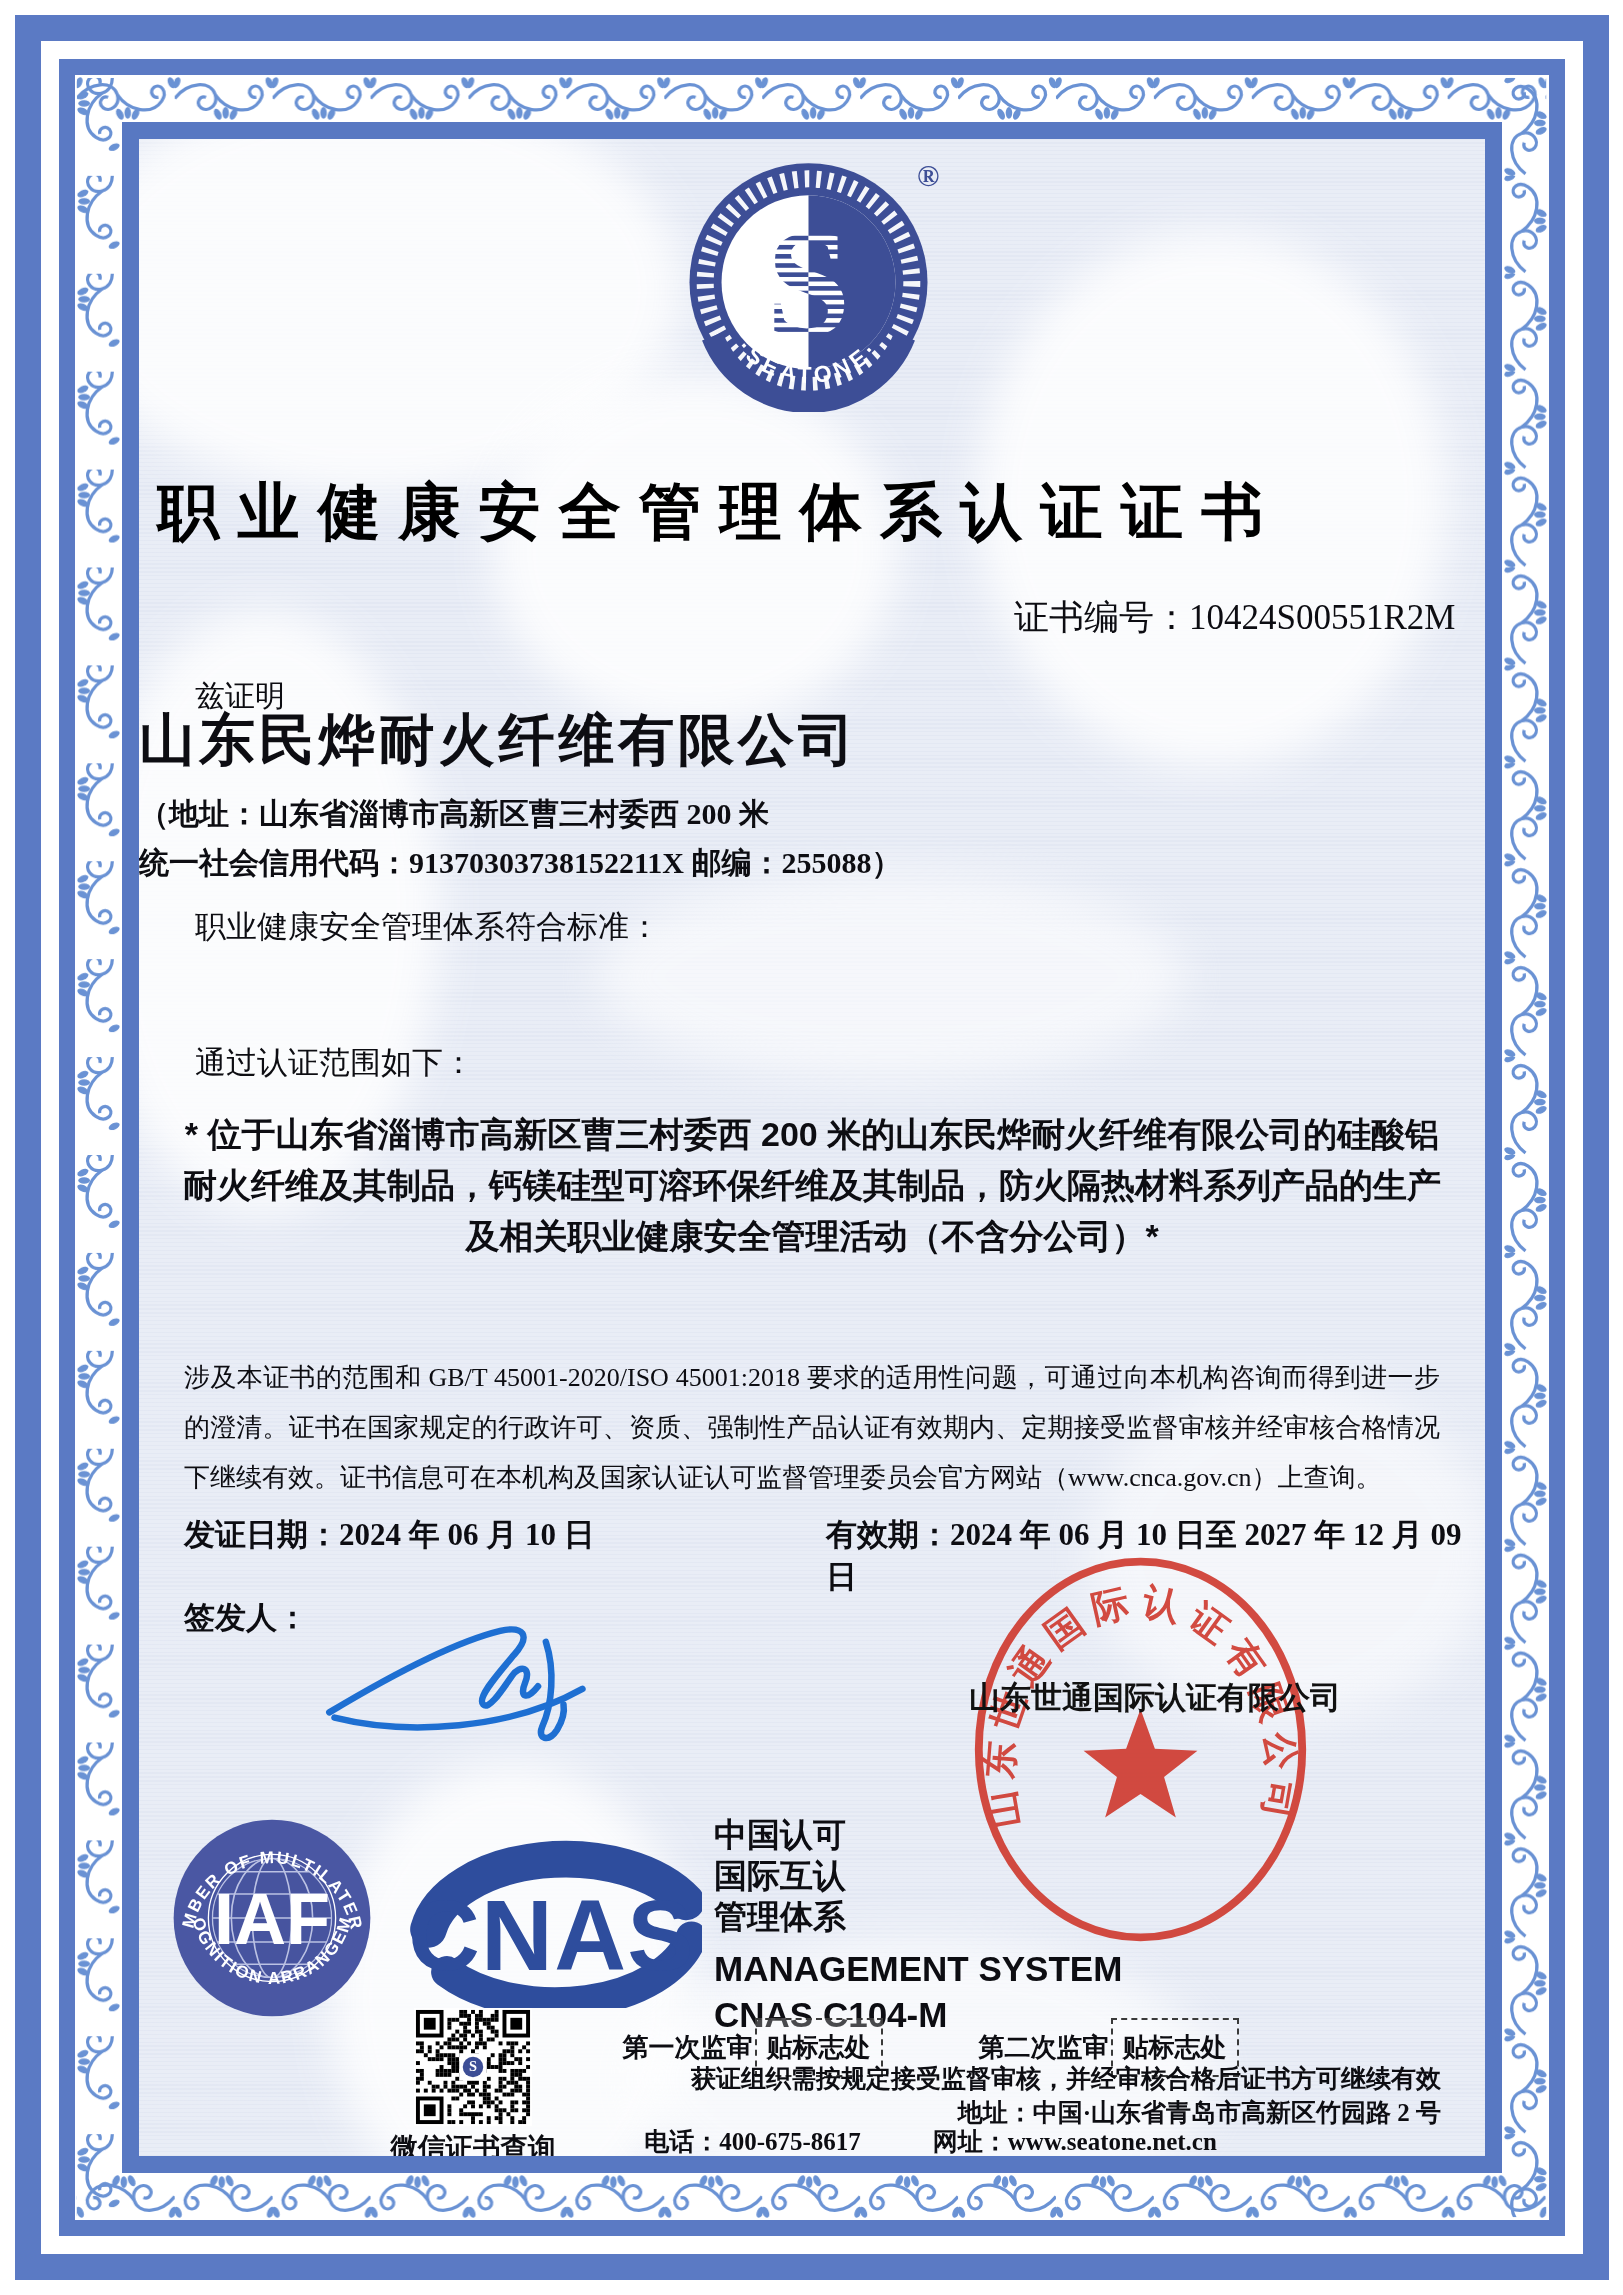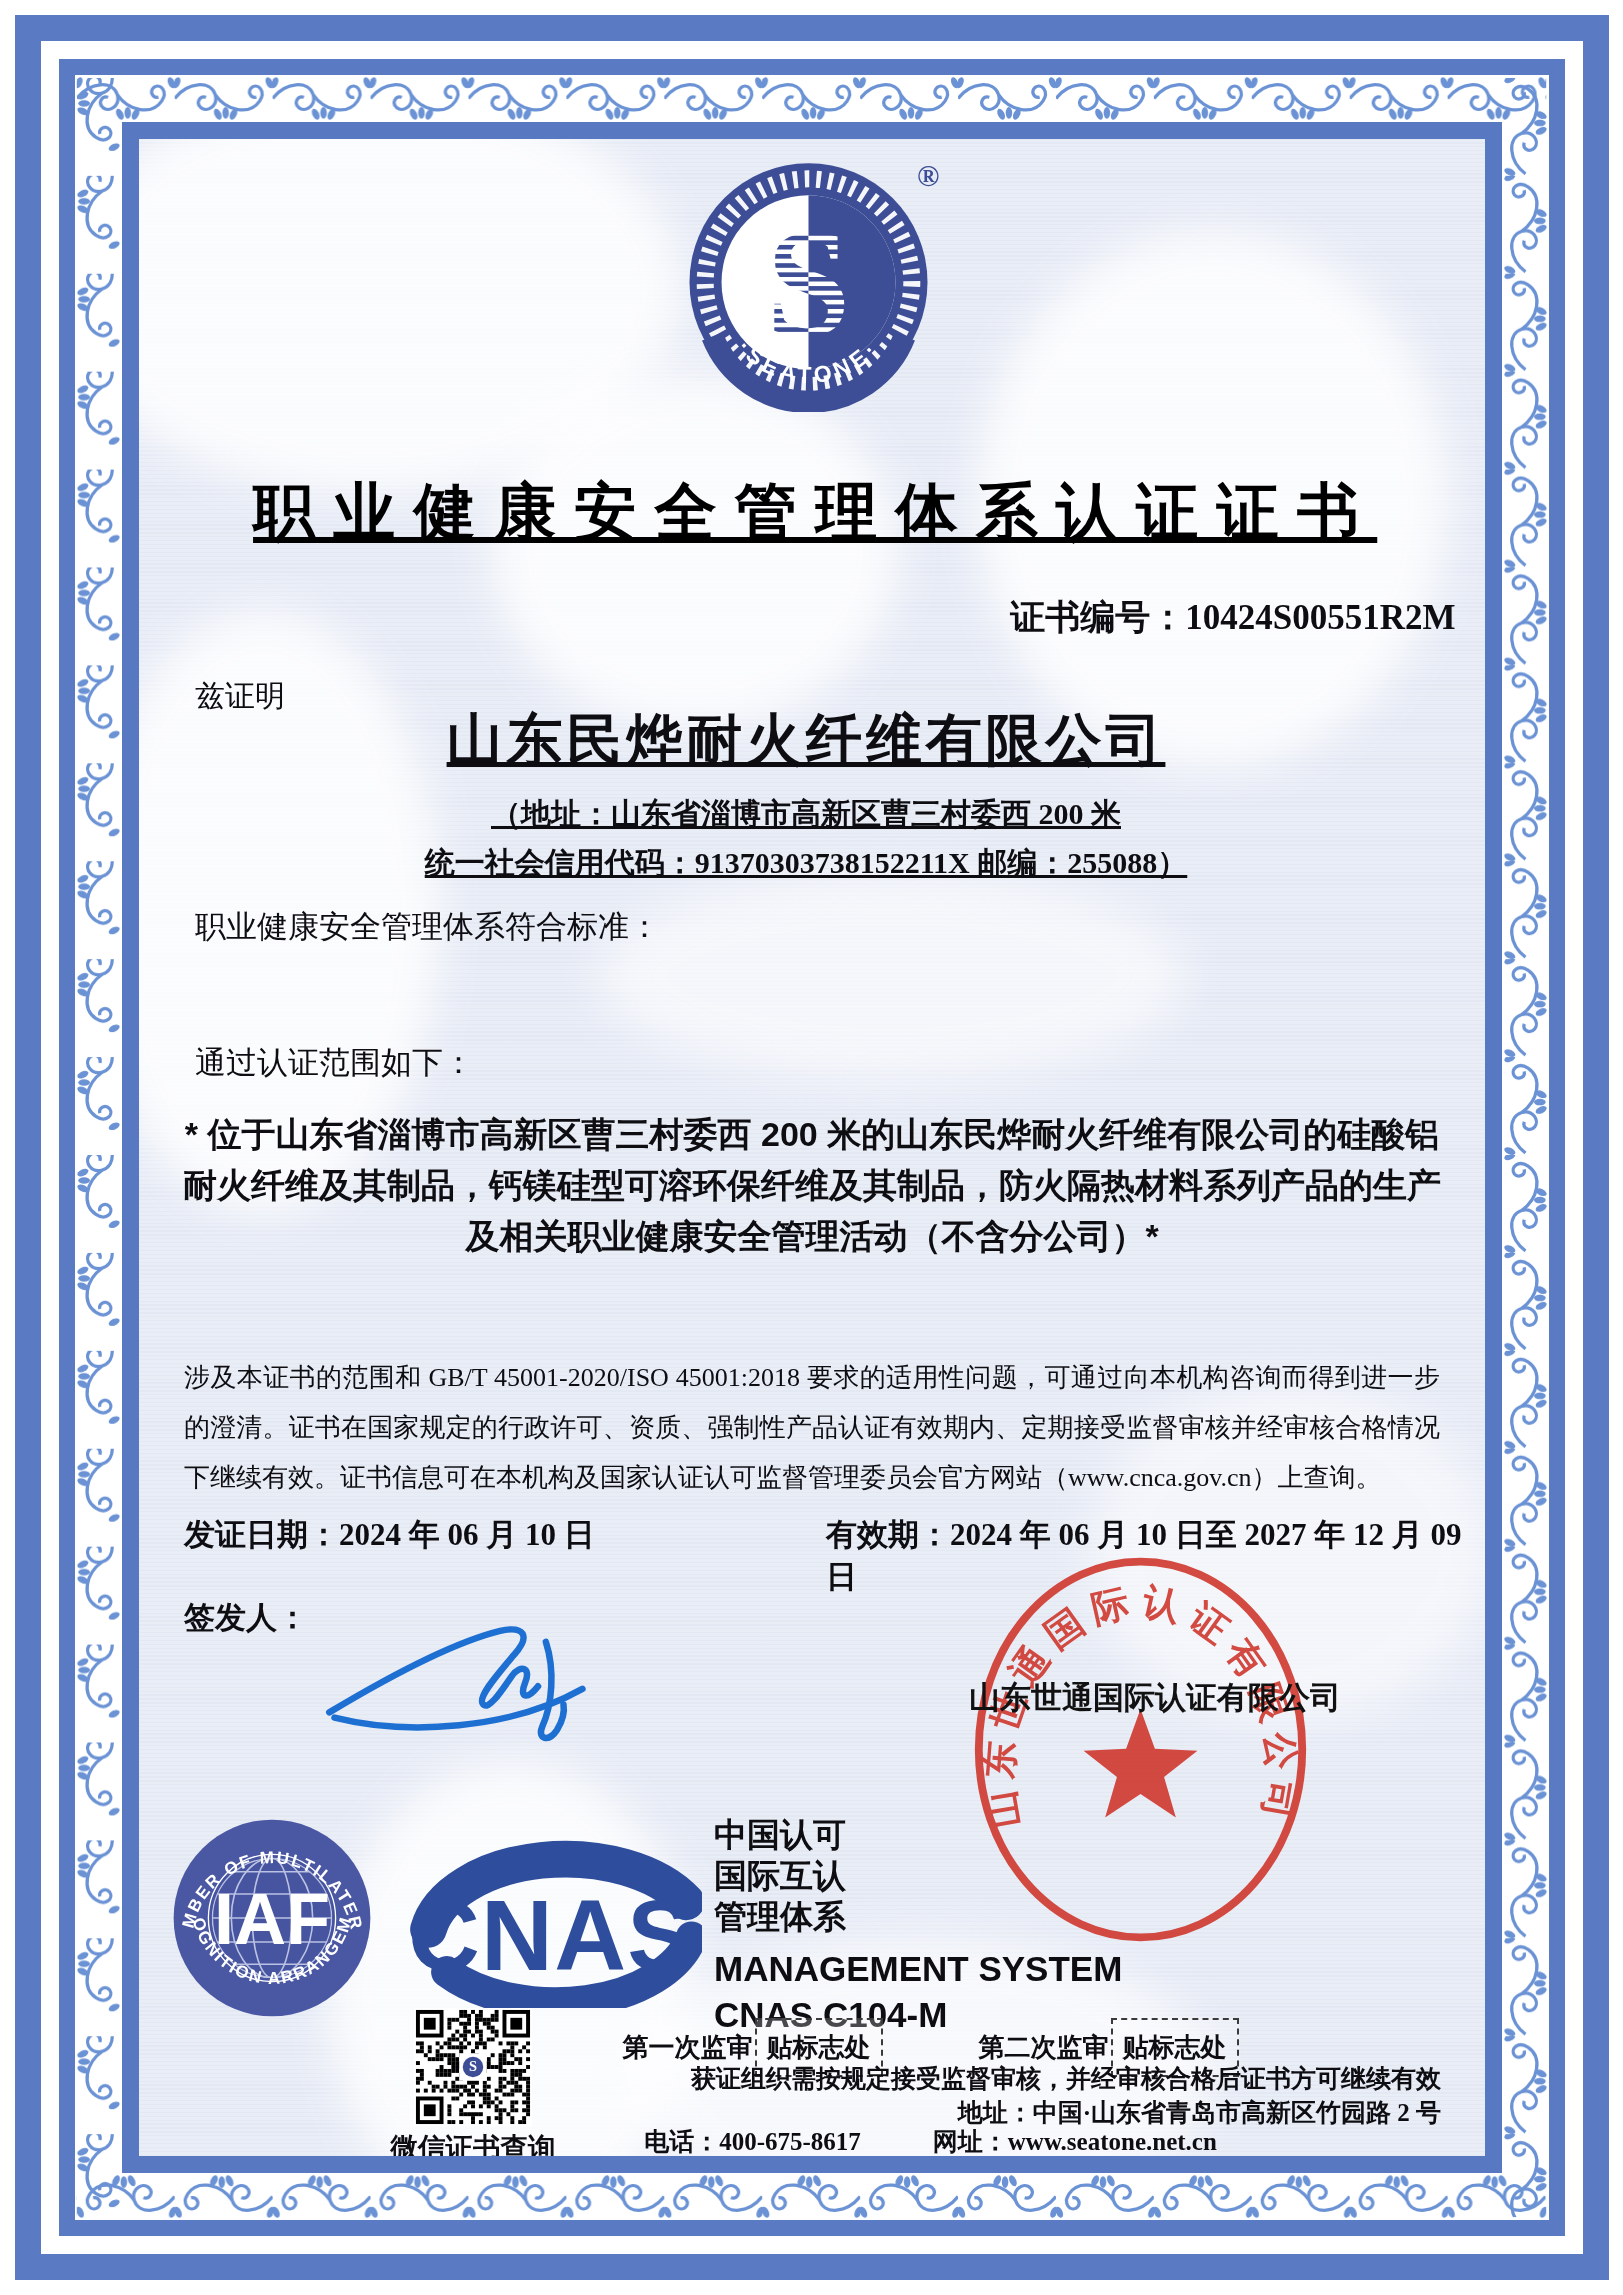--- a/index.html
+++ b/index.html
@@ -15,25 +15,25 @@
   .strip svg{display:block;}
   .strip-top{left:75px;top:75px;width:1473px;height:47px;}
   .strip-bottom{left:75px;top:2173px;width:1473px;height:47px;}
   .strip-left{left:75px;top:75px;width:47px;height:2145px;}
   .strip-right{left:1502px;top:75px;width:47px;height:2145px;}
   
   .content{position:absolute;inset:139px;overflow:hidden;
      background:repeating-linear-gradient(0deg, rgba(118,138,188,0.05) 0 1.3px, rgba(255,255,255,0) 1.3px 3.9px),#e9edf6;}
   .blob{position:absolute;background:#ffffff;border-radius:50%;filter:blur(22px);opacity:.85;}
   .abs{position:absolute;}
-  .ctr{left:0;right:12px;text-align:center;text-decoration:underline;}
+  .ctr{left:0;right:12px;text-align:left;}
   
   .reg{left:778px;top:19.6px;font-size:30px;font-weight:bold;color:#3d4e96;}
   .title{top:331px;font-size:62px;letter-spacing:18.3px;text-indent:18.3px;font-weight:600;color:#000;}
-  .certno{top:455px;right:29.5px;font-size:35px;font-weight:bold;}
+  .certno{top:455px;right:29.5px;font-size:35px;font-weight:normal;}
   .intro{top:537px;left:56px;font-size:30px;}
   .company{top:564px;font-size:56px;font-weight:bold;letter-spacing:3.9px;}
   .addr1{top:655px;font-size:30px;font-weight:600;}
   .addr2{top:704px;font-size:30px;font-weight:600;}
   .stdlabel{top:767px;left:56px;font-size:31px;}
   .gbt{top:816px;font-size:52px;font-weight:bold;font-family:"Liberation Sans","DejaVu Sans",sans-serif;letter-spacing:0;}
   .scopelabel{top:903px;left:56px;font-size:31px;}
   .scope{top:970px;left:29.5px;right:29.5px;text-align:center;font-size:34px;line-height:51px;font-weight:bold;
          font-family:"Liberation Sans","DejaVu Sans",sans-serif;}
   .legal{top:1214px;left:45px;right:45px;font-size:26px;line-height:50px;text-align:justify;}

